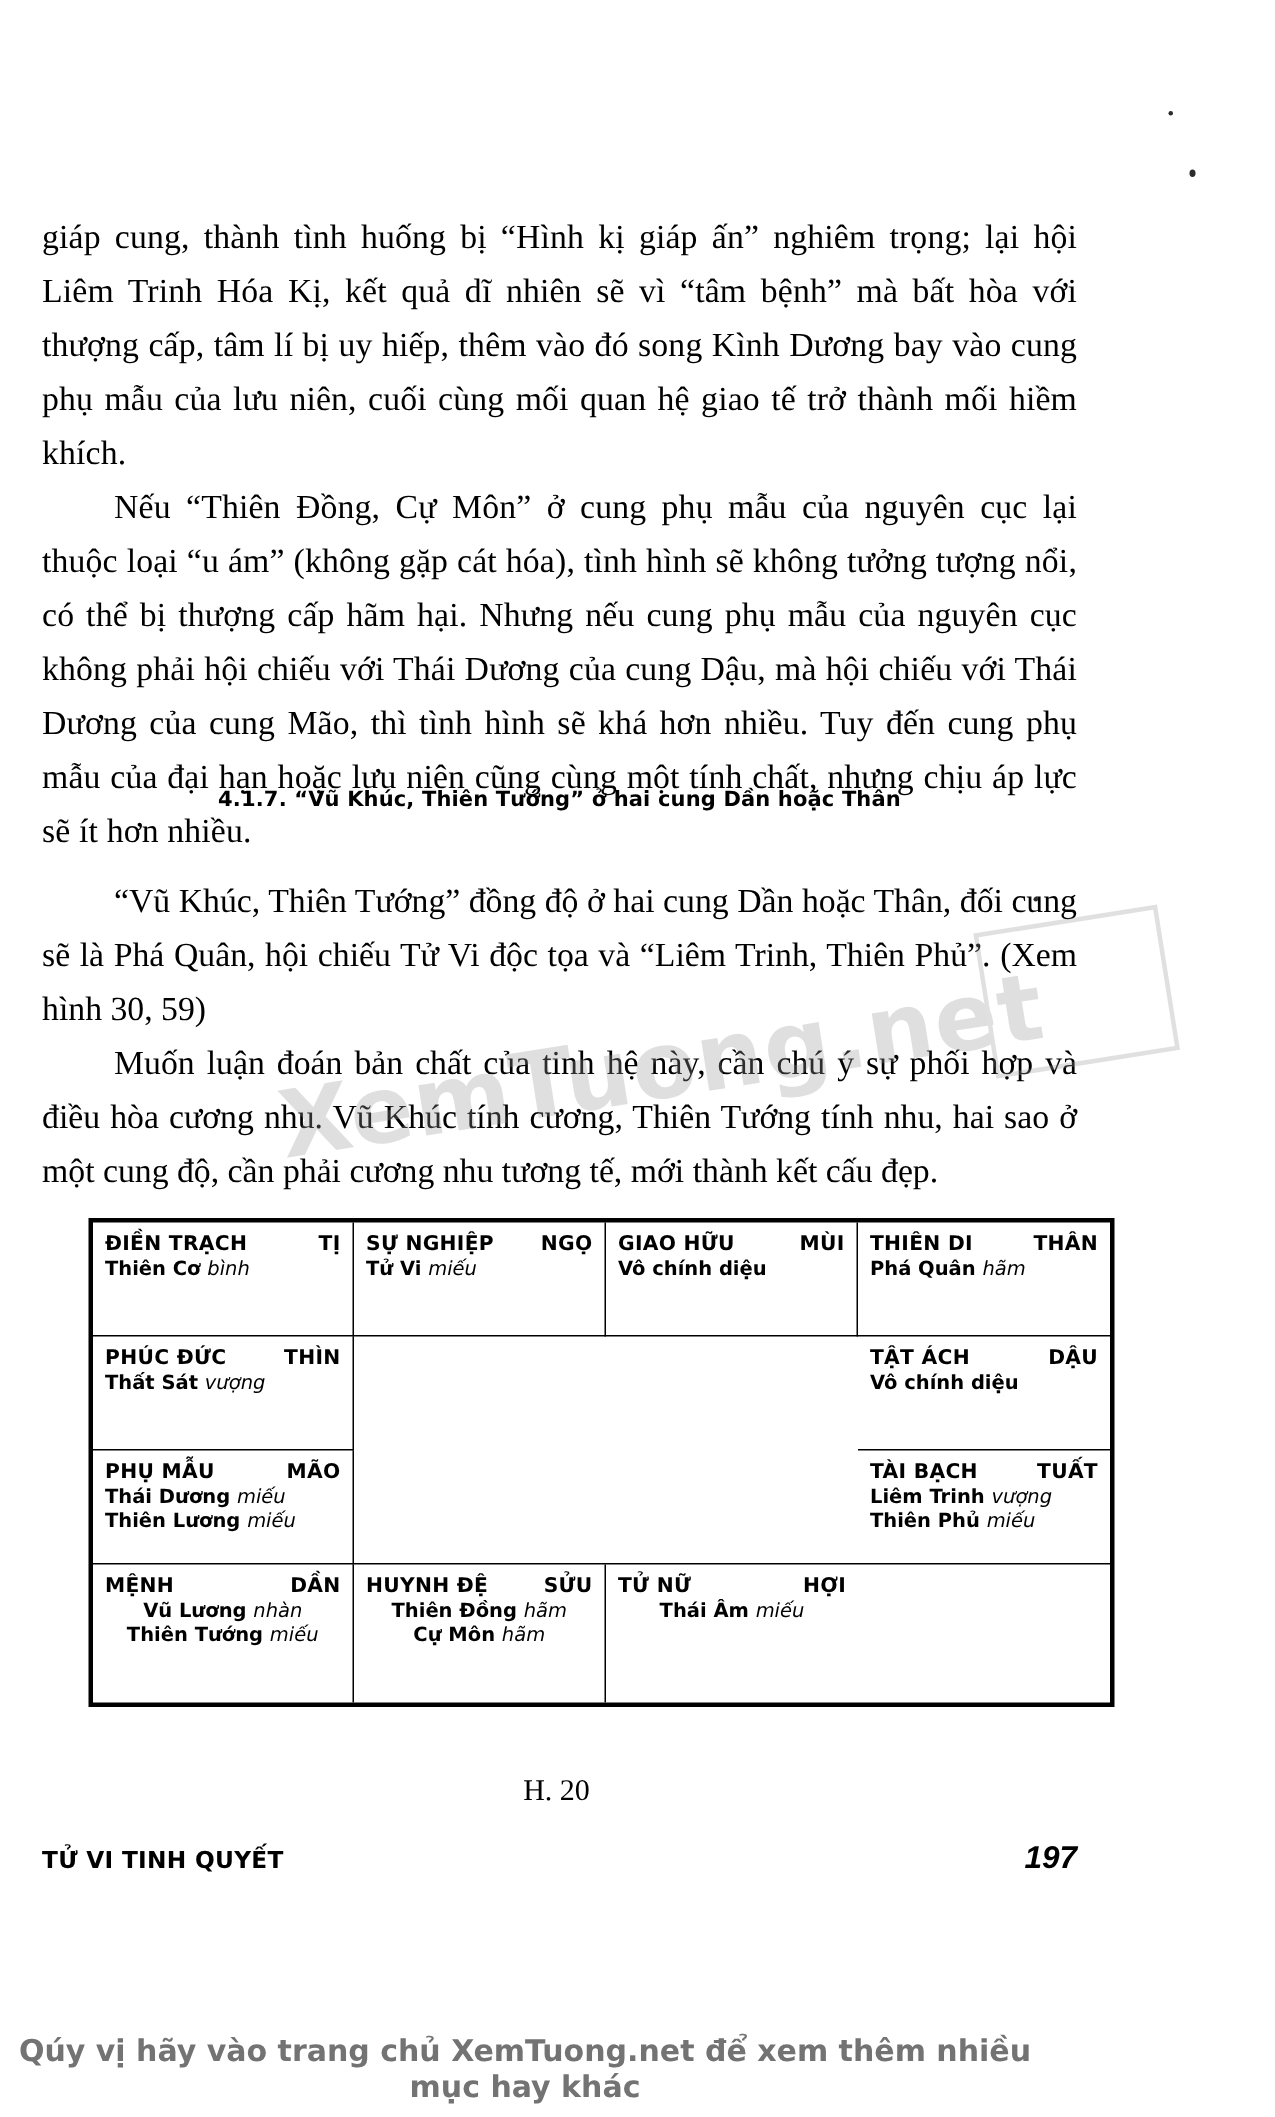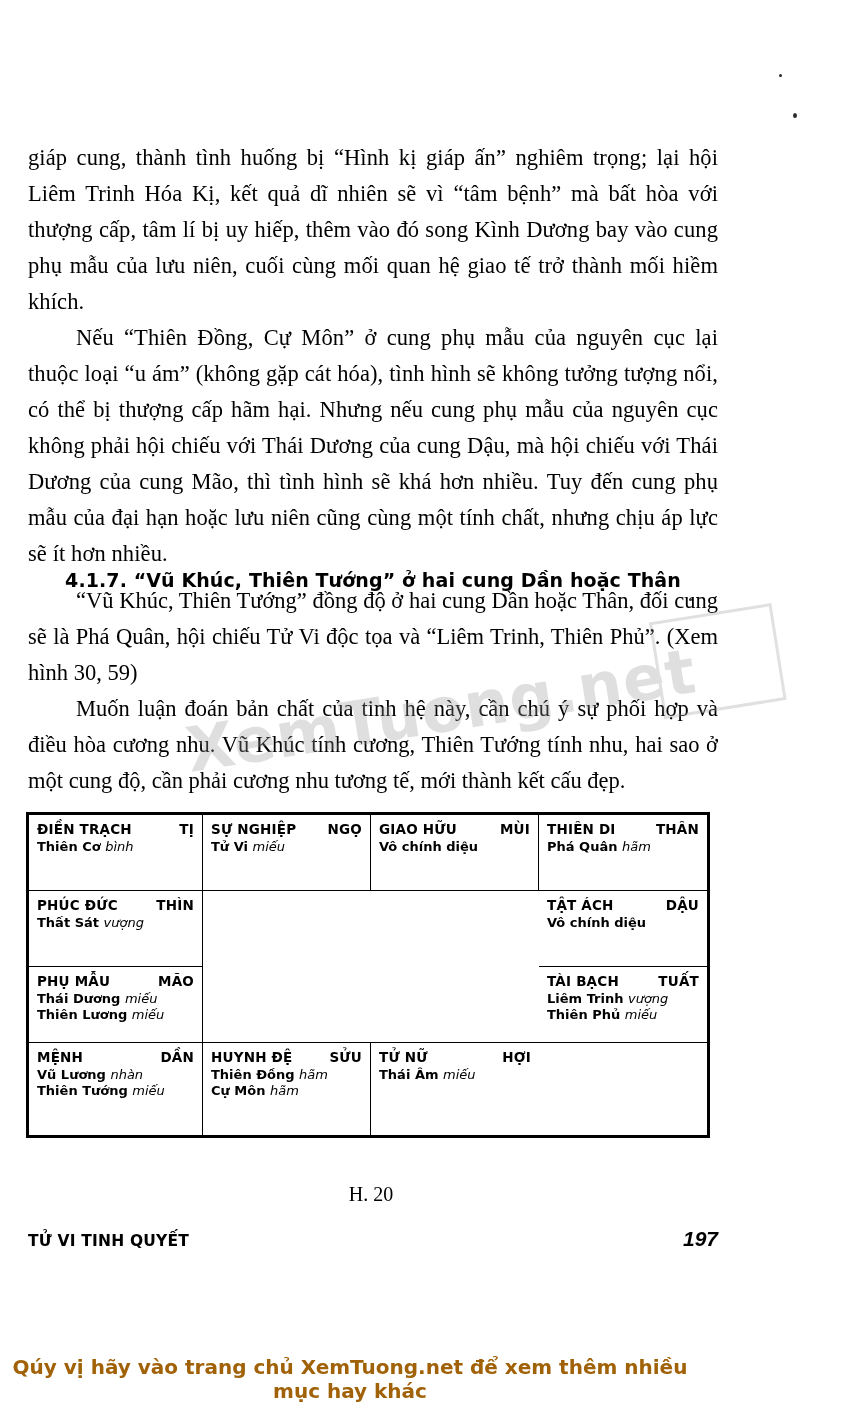--- a/index.html
+++ b/index.html
@@ -50,24 +50,23 @@
     text-indent: 48px;
   }
 
   .section-heading {
     position: absolute;
     left: 28px;
     top: 525px;
     width: 690px;
     font-family: "DejaVu Sans", sans-serif;
     font-weight: bold;
-    font-size: 19px;
+    font-size: 14px;
     text-align: center;
     letter-spacing: 0.1px;
-    margin-top: 44px;
   }
 
   .body-text-2 {
     position: absolute;
     left: 28px;
     top: 583px;
     width: 690px;
     font-size: 22.5px;
     line-height: 36px;
     text-align: justify;
@@ -114,32 +113,33 @@
     width: 690px;
   }
   .chart {
     border: 3px solid #000;
     background: #fff;
     display: grid;
     grid-template-columns: 174px 168px 168px 1fr;
     grid-template-rows: 76px 76px 76px 92px;
     width: 684px;
     box-sizing: border-box;
+    margin-left: 33px;
   }
   .cell {
     border-right: 1.5px solid #000;
     border-bottom: 1.5px solid #000;
     padding: 6px 8px 4px 8px;
     box-sizing: border-box;
     position: relative;
     font-family: "DejaVu Sans", sans-serif;
     overflow: hidden;
   }
   .cell.no-right { border-right: none; }
-  .cell.no-bottom { border-bottom: none; }
+  .cell.no-bottom { border-bottom: none; text-align: center; }
   .cell.center-block {
     border-right: none;
     border-bottom: 1.5px solid #000;
   }
   .cell-head {
     display: flex;
     justify-content: space-between;
     align-items: baseline;
     font-size: 13.5px;
     font-weight: bold;
@@ -193,21 +193,21 @@
 
   .bottom-note {
     position: absolute;
     left: 0;
     top: 1355px;
     width: 700px;
     text-align: center;
     font-family: "DejaVu Sans", sans-serif;
     font-size: 20px;
     font-weight: 600;
-    color: #a16207;
+    color: #737373;
   }
 </style>
 </head>
 <body>
 
 <div class="page">
 
   <div class="speck s1"></div>
   <div class="speck s2"></div>
   <div class="speck s3"></div>

